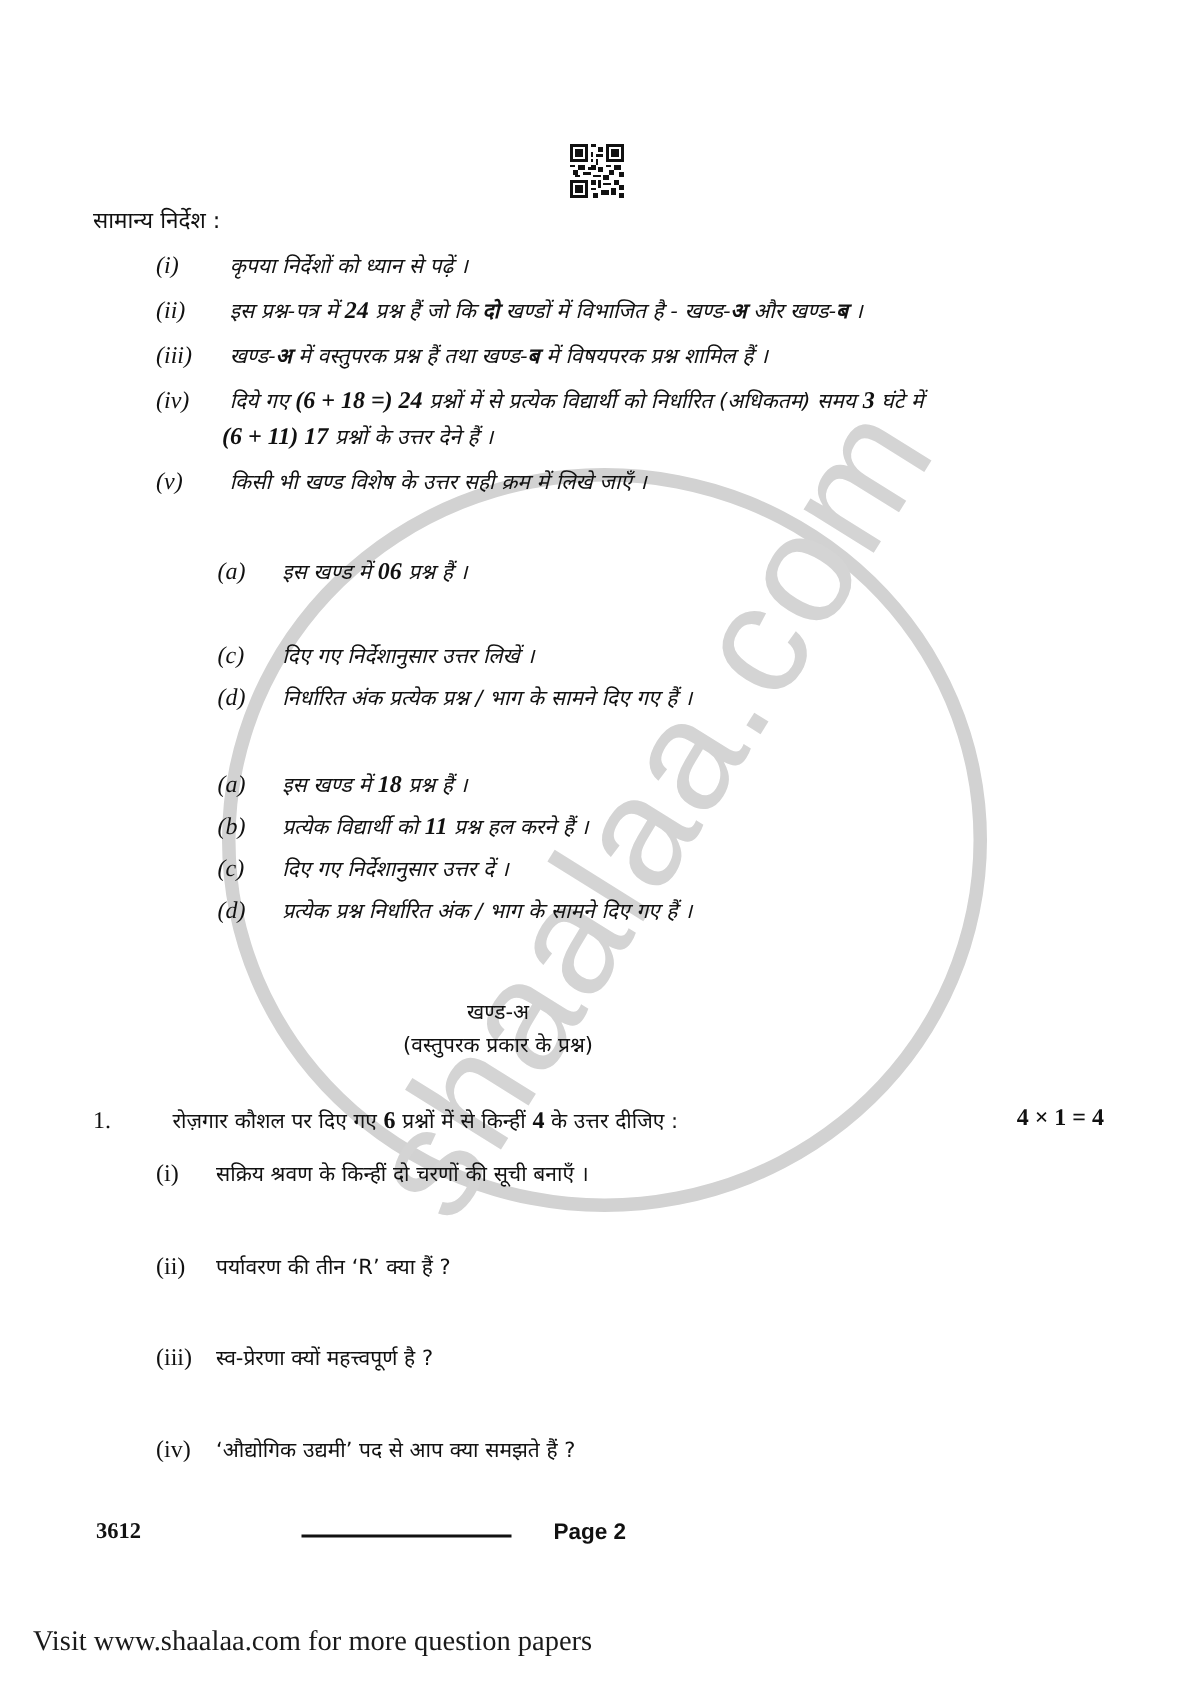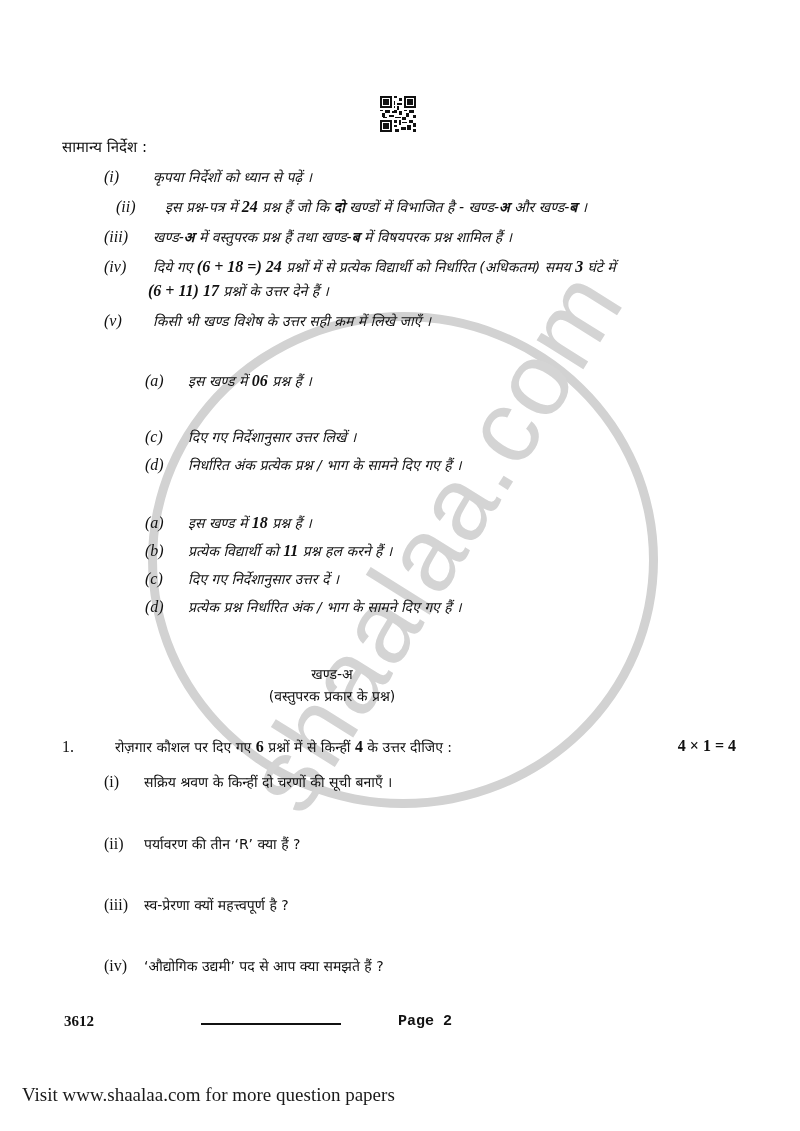--- a/index.html
+++ b/index.html
@@ -139,24 +139,23 @@
       left: 201px;
       top: 1023px;
       width: 140px;
       height: 2px;
       background: #111;
     }
     .footer-page {
       position: absolute;
       left: 369px;
       top: 1013px;
-      font-family: Liberation Mono, monospace;
+      font-family: Liberation Sans, sans-serif;
       font-weight: bold;
       font-size: 15px;
-      margin-left: 29px;
     }
     .visit {
       position: absolute;
       left: 22px;
       top: 1084px;
       font-family: Liberation Serif, serif;
       font-size: 19px;
       color: #1a1a1a;
     }
   </style>
@@ -219,21 +218,21 @@
     </g>
   </svg>
 
   <div class="line heading">सामान्य निर्देश :</div>
 
   <div class="line inst" style="left:104px; top:167px;">
     <span class="roman">(i)</span>
     <span class="it">कृपया निर्देशों को ध्यान से पढ़ें ।</span>
   </div>
 
-  <div class="line inst" style="left:104px; top:197px;margin-left:12px;">
+  <div class="line inst" style="left:104px; top:197px;">
     <span class="roman">(ii)</span>
     <span class="it">इस प्रश्न-पत्र में </span><span class="num-b">24</span><span class="it"> प्रश्न हैं जो कि </span><span class="it b-it">दो</span><span class="it"> खण्डों में विभाजित है - खण्ड-</span><span class="it b-it">अ</span><span class="it"> और खण्ड-</span><span class="it b-it">ब</span><span class="it"> ।</span>
   </div>
 
   <div class="line inst" style="left:104px; top:227px;">
     <span class="roman">(iii)</span>
     <span class="it">खण्ड-</span><span class="it b-it">अ</span><span class="it"> में वस्तुपरक प्रश्न हैं तथा खण्ड-</span><span class="it b-it">ब</span><span class="it"> में विषयपरक प्रश्न शामिल हैं ।</span>
   </div>
 
   <div class="line inst" style="left:104px; top:257px;">

